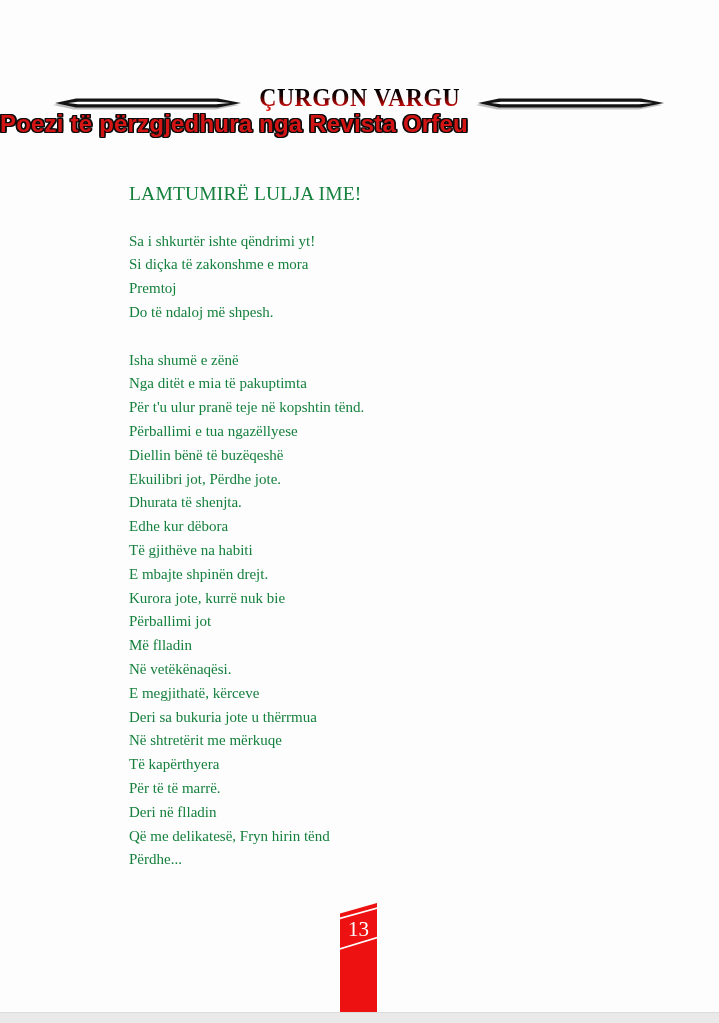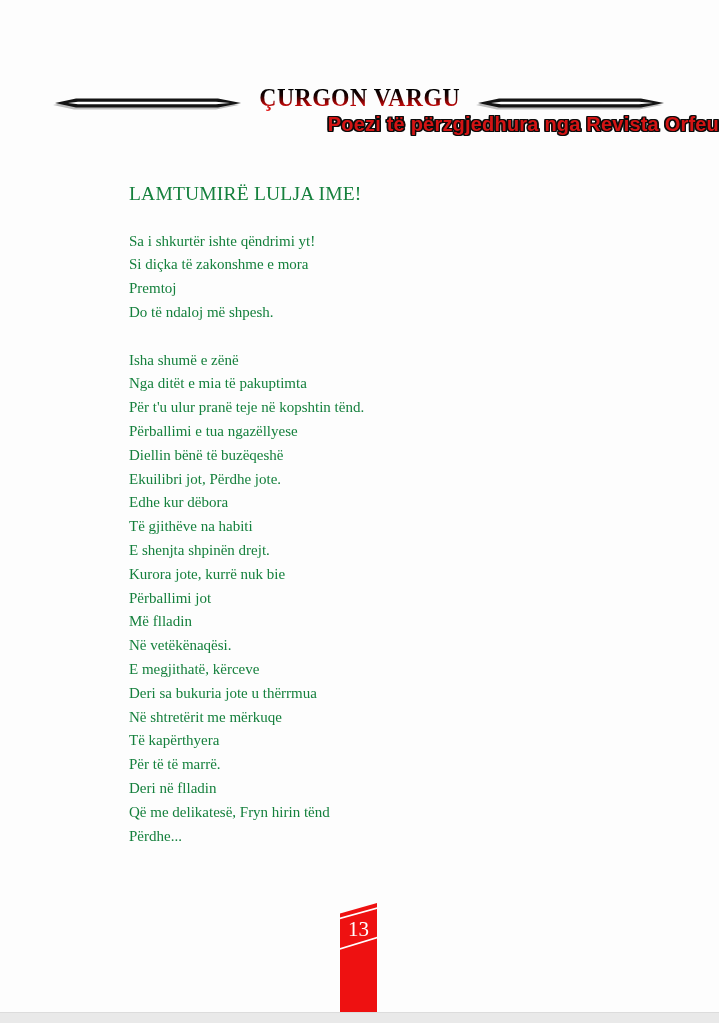--- a/index.html
+++ b/index.html
@@ -41,24 +41,24 @@
     -webkit-background-clip: text;
     background-clip: text;
     color: transparent;
     transform: scaleX(0.95);
   }
   .header-subtitle {
     position: absolute;
     top: 112px;
     left: 0;
     width: 100%;
-    text-align: right;
+    text-align: left;
     font-family: "Liberation Sans", sans-serif;
     font-weight: bold;
-    font-size: 20px;
+    font-size: 24px;
     line-height: 24px;
     letter-spacing: 0.2px;
     color: #d31414;
     text-shadow:
       -1.4px -1.4px 0 #0c0c0c,  1.4px -1.4px 0 #0c0c0c,
       -1.4px  1.4px 0 #0c0c0c,  1.4px  1.4px 0 #0c0c0c,
       -1.4px  0     0 #0c0c0c,  1.4px  0     0 #0c0c0c,
        0     -1.4px 0 #0c0c0c,  0      1.4px 0 #0c0c0c;
   }
 
@@ -128,23 +128,24 @@
         <div class="poem-line">Si diçka të zakonshme e mora</div>
         <div class="poem-line">Premtoj</div>
         <div class="poem-line">Do të ndaloj më shpesh.</div>
         <div class="poem-line">&nbsp;</div>
         <div class="poem-line">Isha shumë e zënë</div>
         <div class="poem-line">Nga ditët e mia të pakuptimta</div>
         <div class="poem-line">Për t'u ulur pranë teje në kopshtin tënd.</div>
         <div class="poem-line">Përballimi e tua ngazëllyese</div>
         <div class="poem-line">Diellin bënë të buzëqeshë</div>
         <div class="poem-line">Ekuilibri jot, Përdhe jote.</div>
+        <div class="poem-line">Dhurata të shenjta.</div>
         <div class="poem-line">Edhe kur dëbora</div>
         <div class="poem-line">Të gjithëve na habiti</div>
-        <div class="poem-line">E shenjta shpinën drejt.</div>
+        <div class="poem-line">E mbajte shpinën drejt.</div>
         <div class="poem-line">Kurora jote, kurrë nuk bie</div>
         <div class="poem-line">Përballimi jot</div>
         <div class="poem-line">Më flladin</div>
         <div class="poem-line">Në vetëkënaqësi.</div>
         <div class="poem-line">E megjithatë, kërceve</div>
         <div class="poem-line">Deri sa bukuria jote u thërrmua</div>
         <div class="poem-line">Në shtretërit me mërkuqe</div>
         <div class="poem-line">Të kapërthyera</div>
         <div class="poem-line">Për të të marrë.</div>
         <div class="poem-line">Deri në flladin</div>

